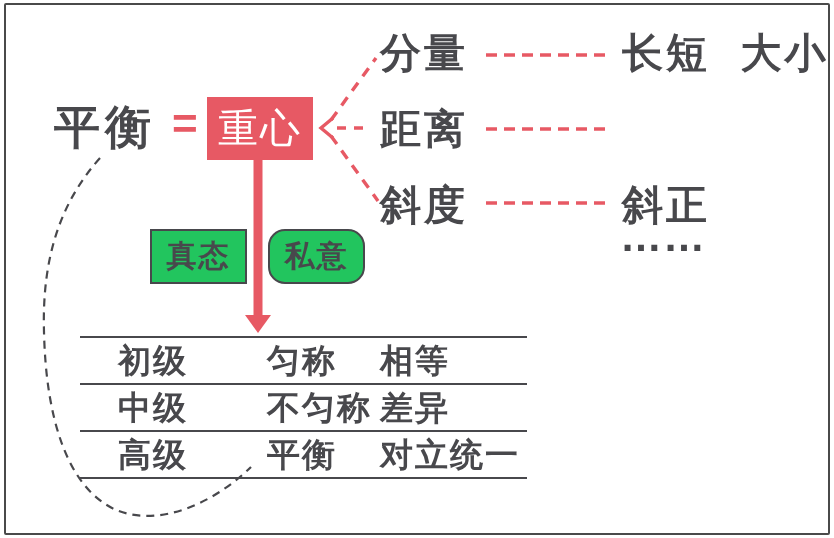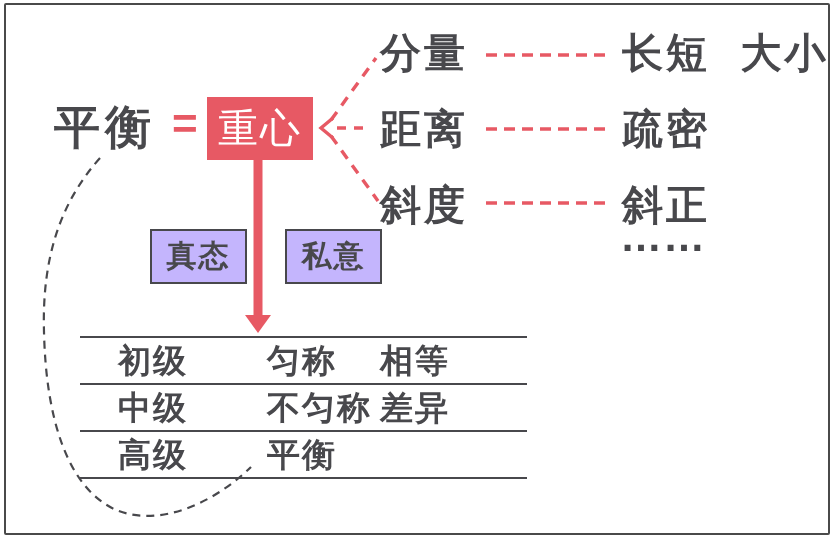--- a/index.html
+++ b/index.html
@@ -58,34 +58,34 @@
   .b-row1 { top: 31px; }
   .b-row2 { top: 107px; }
   .b-row3 { top: 183px; }
   .wide-space { word-spacing: 16px; }
   .ellipsis { left: 620px; top: 214px; font-size: 42px; letter-spacing: 1px; }
   .tag-box {
     position: absolute;
     top: 229px;
     width: 93px; height: 51px;
     border: 2px solid #48484c;
-    background: #c4b5fd;
+    background: #22c55e;
     display: flex;
     align-items: center;
     justify-content: center;
   }
   .tag-box span {
     color: #48484c;
     font-weight: bold;
     font-size: 30px;
     letter-spacing: 2px;
     white-space: nowrap;
   }
   .tag-left  { left: 150px; }
-  .tag-right { left: 285px; }
+  .tag-right { left: 268px; border-radius: 17px; }
   .table {
     position: absolute;
     left: 80px; top: 336px;
     width: 447px;
   }
   .table .trow {
     position: relative;
     height: 45px;
     border-top: 2px solid #48484c;
   }
@@ -136,21 +136,20 @@
   <div class="txt eq-left">平衡</div>
   <div class="txt eq-sign">=</div>
   <div class="eq-box">
     <span>重心</span>
   </div>
 
   <div class="txt branch-label b-row1">分量</div>
   <div class="txt branch-value b-row1 wide-space">长短 大小</div>
 
   <div class="txt branch-label b-row2">距离</div>
-  <div class="txt branch-value b-row2">疏密</div>
 
   <div class="txt branch-label b-row3">斜度</div>
   <div class="txt branch-value b-row3">斜正</div>
 
   <div class="txt ellipsis">……</div>
 
   <div class="tag-box tag-left">
     <span>真态</span>
   </div>
   <div class="tag-box tag-right">
@@ -164,17 +163,18 @@
       <span class="cell col-relation">相等</span>
     </div>
     <div class="trow">
       <span class="cell col-level">中级</span>
       <span class="cell col-state">不匀称</span>
       <span class="cell col-relation">差异</span>
     </div>
     <div class="trow">
       <span class="cell col-level">高级</span>
       <span class="cell col-state">平衡</span>
+      <span class="cell col-relation">对立统一</span>
     </div>
   </div>
 
   <div class="frame"></div>
 </div>
 
 </body></html>

